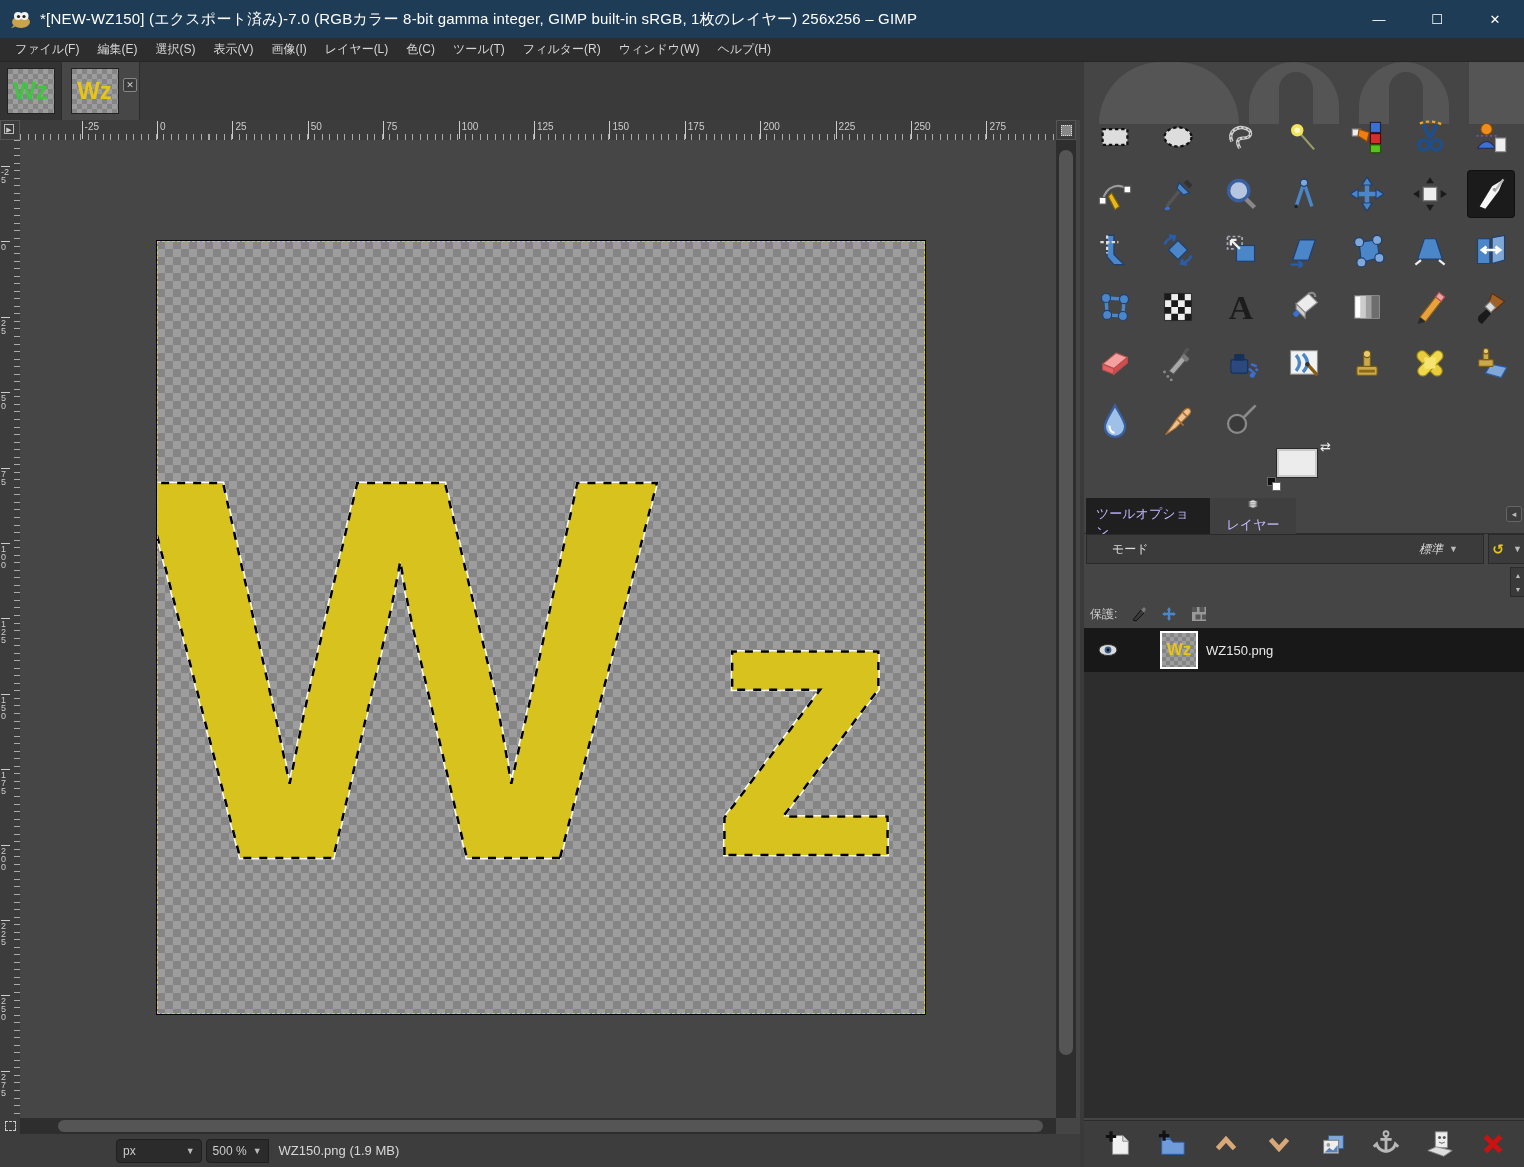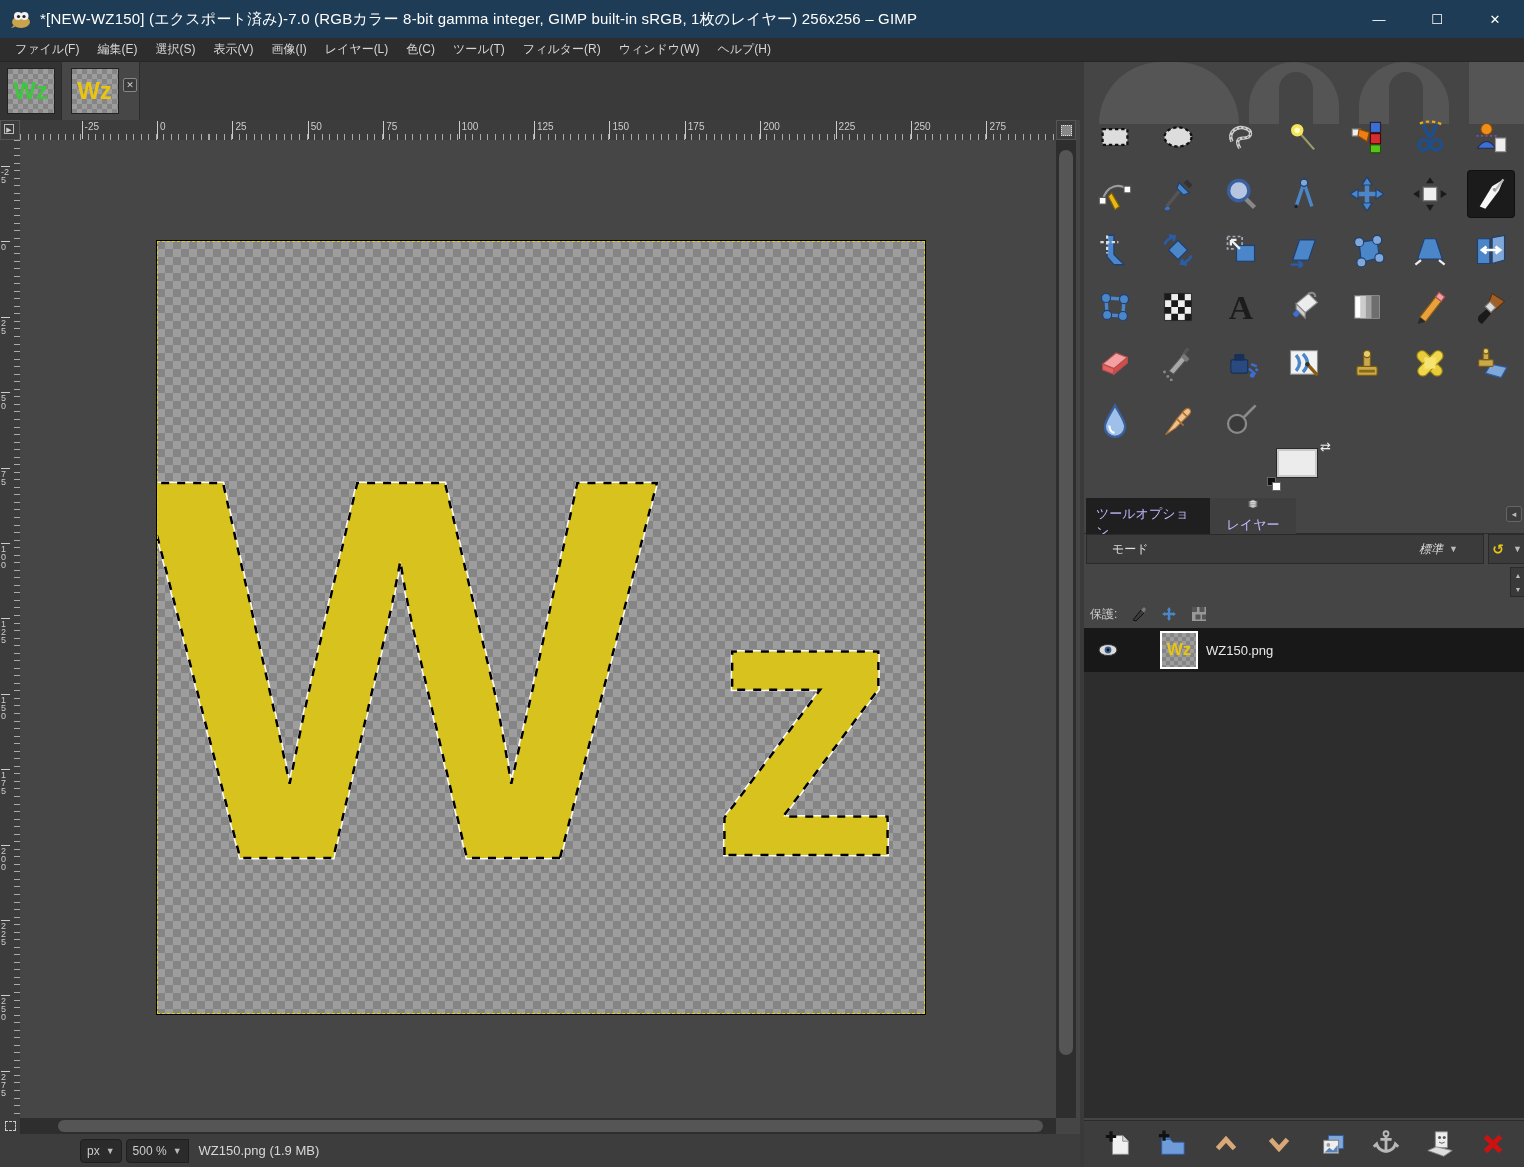--- a/index.html
+++ b/index.html
@@ -53,21 +53,21 @@
   #hscroll { position:absolute; left:20px; top:1118px; width:1036px; height:16px; background:#2e2e2e; }
   #hscroll .thumb { position:absolute; top:2px; left:38px; width:985px; height:12px; background:#555; border-radius:6px; }
   #nav-btn { position:absolute; left:1056px; top:120px; width:20px; height:20px; background:#3c3c3c; border:1px solid #555; display:flex; align-items:center; justify-content:center; }
   #nav-btn span { width:11px; height:11px; border:1px dotted #ddd; background:#888; }
   #qmask-btn { position:absolute; left:0; top:1118px; width:20px; height:16px; background:#3c3c3c; display:flex; align-items:center; justify-content:center; }
   #qmask-btn span { width:11px; height:10px; border:1px dashed #ccc; }
 
   
   #statusbar { position:absolute; left:0; top:1134px; width:1080px; height:33px; background:#3d3d3d; display:flex; align-items:center; color:#d8d8d8; font-size:13px; }
   .sb-btn { display:flex; align-items:center; background:#2b2b2b; border:1px solid #1f1f1f; border-radius:4px; height:24px; padding:0 6px; color:#ccc; font-size:12px; }
-  #unit-btn { margin-left:80px; }
+  #unit-btn { margin-left:116px;gap:44px; }
   #zoom-box { margin-left:4px; border-radius:4px 0 0 4px; }
   .chev { font-size:9px; margin-left:6px; color:#bbb; }
   #sb-message { margin-left:10px; }
 
   
   #rightpanel { position:absolute; left:1080px; top:62px; width:444px; height:1105px; background:#454545; border-left:4px solid #3a3a3a; }
   
   .deco { position:absolute; background:#555; }
   
   .tool { position:absolute; width:46px; height:46px; border-radius:3px; display:flex; align-items:center; justify-content:center; }

